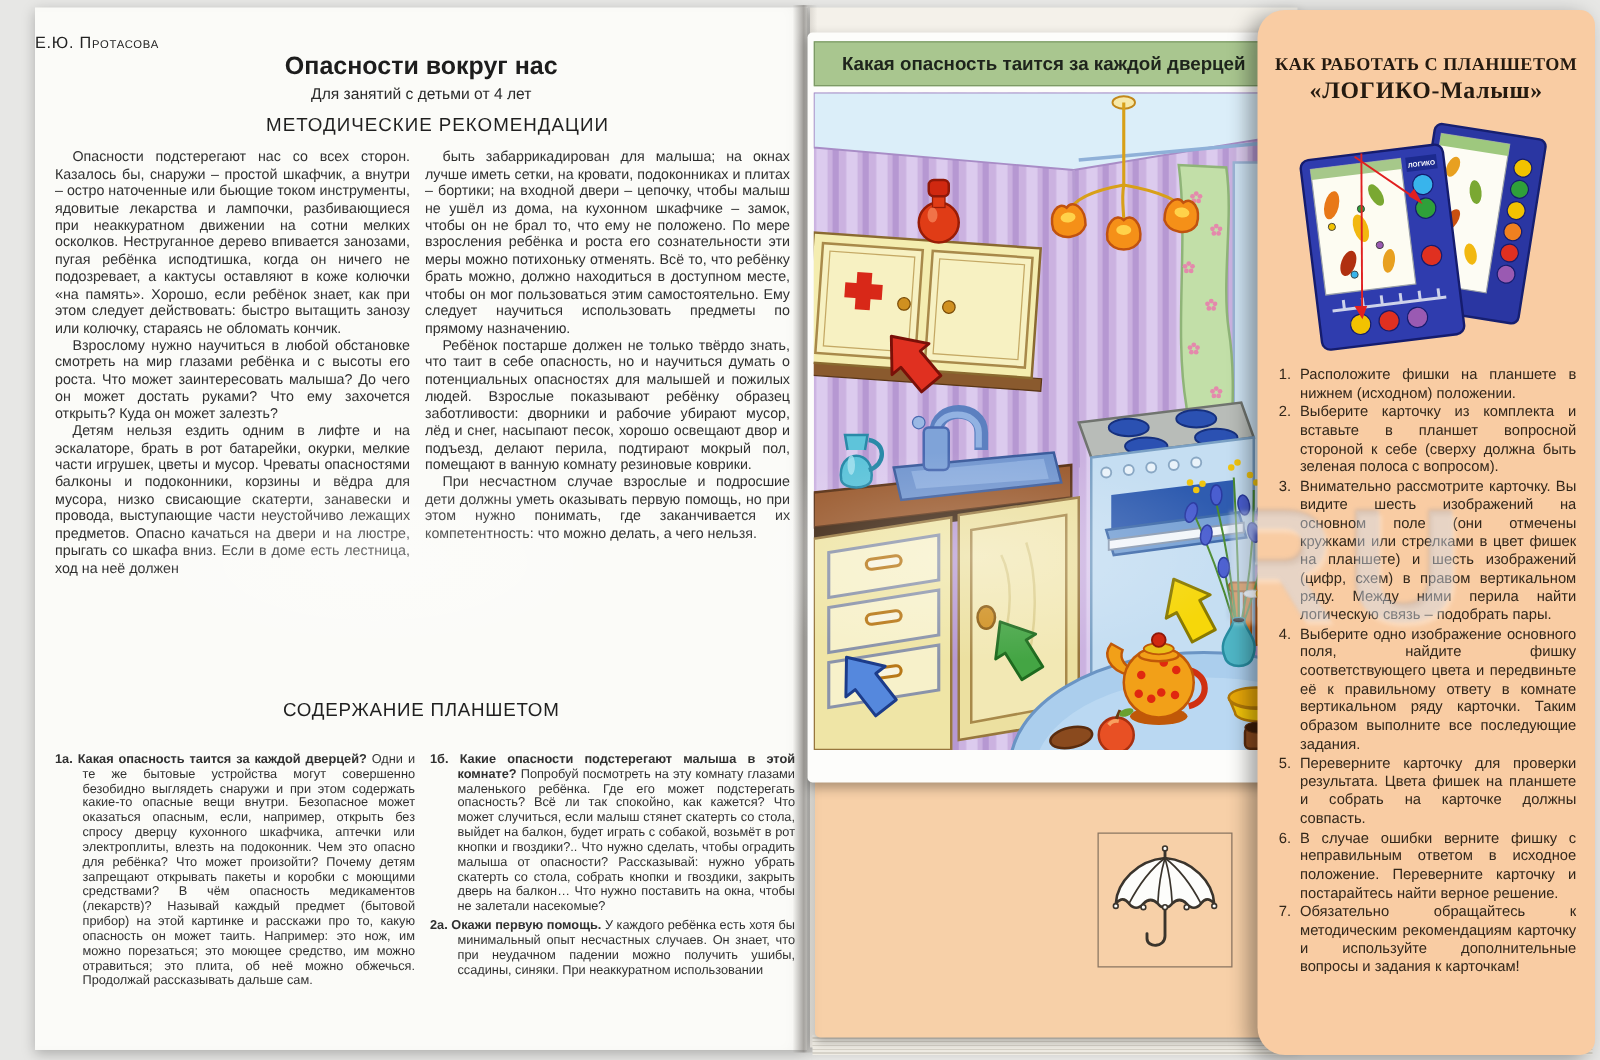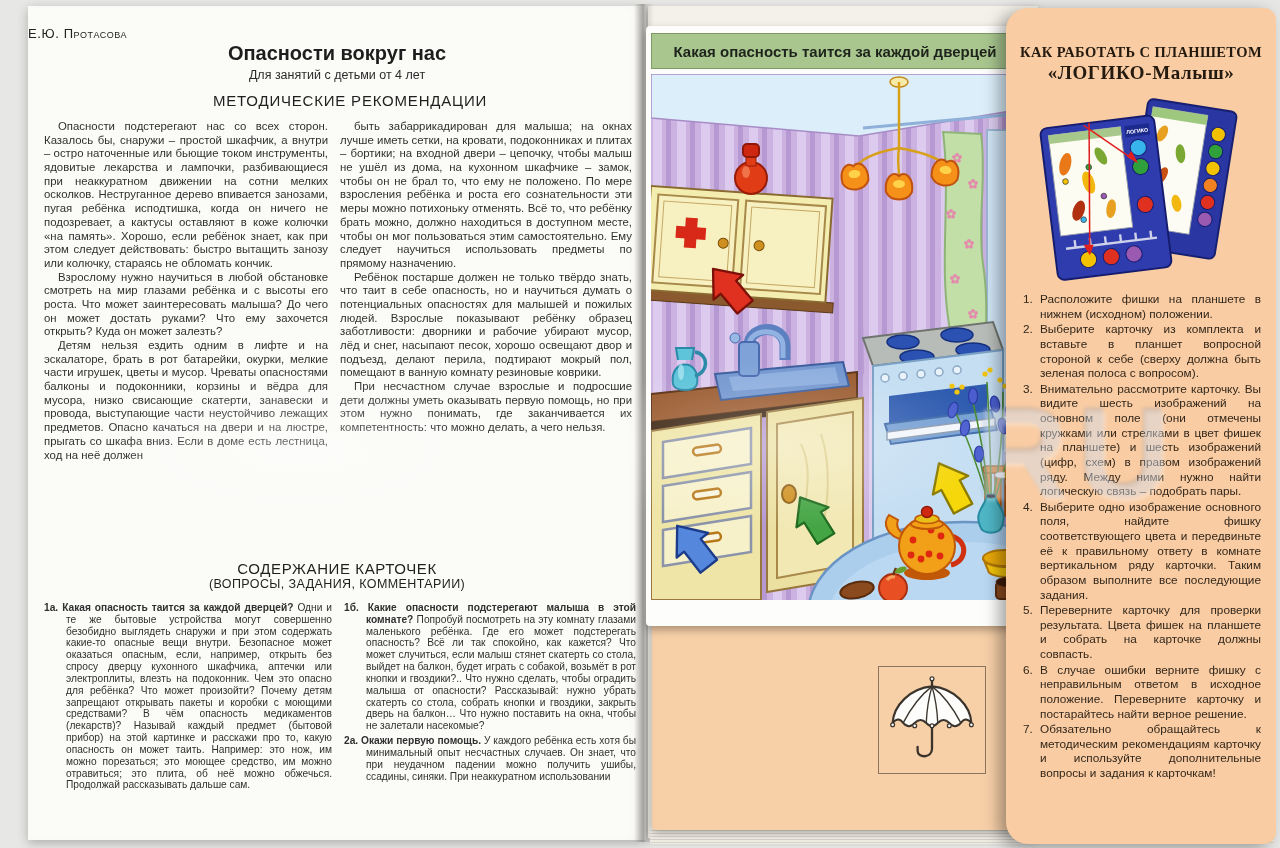--- a/index.html
+++ b/index.html
@@ -76,22 +76,21 @@
       <p>Взрослому нужно научиться в любой обстановке смотреть на мир глазами ребёнка и с высоты его роста. Что может заинтересовать малыша? До чего он может достать руками? Что ему захочется открыть? Куда он может залезть?</p>
       <p>Детям нельзя ездить одним в лифте и на эскалаторе, брать в рот батарейки, окурки, мелкие части игрушек, цветы и мусор. Чреваты опасностями балконы и подоконники, корзины и вёдра для мусора, низко свисающие скатерти, занавески и провода, выступающие части неустойчиво лежащих предметов. Опасно качаться на двери и на люстре, прыгать со шкафа вниз. Если в доме есть лестница, ход на неё должен</p>
     </div>
     <div class="abs col col2">
       <p>быть забаррикадирован для малыша; на окнах лучше иметь сетки, на кровати, подоконниках и плитах – бортики; на входной двери – цепочку, чтобы малыш не ушёл из дома, на кухонном шкафчике – замок, чтобы он не брал то, что ему не положено. По мере взросления ребёнка и роста его сознательности эти меры можно потихоньку отменять. Всё то, что ребёнку брать можно, должно находиться в доступном месте, чтобы он мог пользоваться этим самостоятельно. Ему следует научиться использовать предметы по прямому назначению.</p>
       <p>Ребёнок постарше должен не только твёрдо знать, что таит в себе опасность, но и научиться думать о потенциальных опасностях для малышей и пожилых людей. Взрослые показывают ребёнку образец заботливости: дворники и рабочие убирают мусор, лёд и снег, насыпают песок, хорошо освещают двор и подъезд, делают перила, подтирают мокрый пол, помещают в ванную комнату резиновые коврики.</p>
       <p>При несчастном случае взрослые и подросшие дети должны уметь оказывать первую помощь, но при этом нужно понимать, где заканчивается их компетентность: что можно делать, а чего нельзя.</p>
     </div>
 
     <div class="abs contents-heading">
-      <div class="ch1">СОДЕРЖАНИЕ КАРТОЧЕК</div>
-      <div class="ch2">(ВОПРОСЫ, ЗАДАНИЯ, КОММЕНТАРИИ)</div>
+      <div class="ch1">СОДЕРЖАНИЕ ПЛАНШЕТОМ</div>
     </div>
 
     <div class="abs ncol ncol1">
       <p class="note"><b>1а. Какая опасность таится за каждой дверцей?</b> <span>Одни и те же бытовые устройства могут совершенно безобидно выглядеть снаружи и при этом содержать какие-то опасные вещи внутри. Безопасное может оказаться опасным, если, например, открыть без спросу дверцу кухонного шкафчика, аптечки или электроплиты, влезть на подоконник. Чем это опасно для ребёнка? Что может произойти? Почему детям запрещают открывать пакеты и коробки с моющими средствами? В чём опасность медикаментов (лекарств)? Называй каждый предмет (бытовой прибор) на этой картинке и расскажи про то, какую опасность он может таить. Например: это нож, им можно порезаться; это моющее средство, им можно отравиться; это плита, об неё можно обжечься. Продолжай рассказывать дальше сам.</span></p>
     </div>
     <div class="abs ncol ncol2">
       <p class="note"><b>1б. Какие опасности подстерегают малыша в этой комнате?</b> <span>Попробуй посмотреть на эту комнату глазами маленького ребёнка. Где его может подстерегать опасность? Всё ли так спокойно, как кажется? Что может случиться, если малыш стянет скатерть со стола, выйдет на балкон, будет играть с собакой, возьмёт в рот кнопки и гвоздики?.. Что нужно сделать, чтобы оградить малыша от опасности? Рассказывай: нужно убрать скатерть со стола, собрать кнопки и гвоздики, закрыть дверь на балкон… Что нужно поставить на окна, чтобы не залетали насекомые?</span></p>
       <p class="note"><b>2а. Окажи первую помощь.</b> <span>У каждого ребёнка есть хотя бы минимальный опыт несчастных случаев. Он знает, что при неудачном падении можно получить ушибы, ссадины, синяки. При неаккуратном использовании</span></p>
     </div>
   </div>
@@ -452,21 +451,21 @@
             <polygon points="96,46 88,40 92,36"></polygon>
           <path d="M52,0 L36,136" fill="none"></path>
             <polygon points="36,136 32,127 40,128"></polygon>
         </g>
       </g>
     </svg>
 
     <div class="abs steps">
       <div class="step"><span class="num">1.</span><span>Расположите фишки на планшете в нижнем (исходном) положении.</span></div>
       <div class="step"><span class="num">2.</span><span>Выберите карточку из комплекта и вставьте в планшет вопросной стороной к себе (сверху должна быть зеленая полоса с вопросом).</span></div>
-      <div class="step"><span class="num">3.</span><span>Внимательно рассмотрите карточку. Вы видите шесть изображений на основном поле (они отмечены кружками или стрелками в цвет фишек на планшете) и шесть изображений (цифр, схем) в правом изображений ряду. Между ними нужно найти логическую связь – подобрать пары.</span></div>
+      <div class="step"><span class="num">3.</span><span>Внимательно рассмотрите карточку. Вы видите шесть изображений на основном поле (они отмечены кружками или стрелками в цвет фишек на планшете) и шесть изображений (цифр, схем) в правом вертикальном ряду. Между ними перила найти логическую связь – подобрать пары.</span></div>
       <div class="step"><span class="num">4.</span><span>Выберите одно изображение основного поля, найдите фишку соответствующего цвета и передвиньте её к правильному ответу в комнате вертикальном ряду карточки. Таким образом выполните все последующие задания.</span></div>
       <div class="step"><span class="num">5.</span><span>Переверните карточку для проверки результата. Цвета фишек на планшете и собрать на карточке должны совпасть.</span></div>
       <div class="step"><span class="num">6.</span><span>В случае ошибки верните фишку с неправильным ответом в исходное положение. Переверните карточку и постарайтесь найти верное решение.</span></div>
       <div class="step"><span class="num">7.</span><span>Обязательно обращайтесь к методическим рекомендациям карточку и используйте дополнительные вопросы и задания к карточкам!</span></div>
     </div>
   </div>
 
   <div class="abs wm-blob" style="left:90px;top:370px;width:420px;height:160px;"></div>
   <div class="abs wm-blob" style="left:560px;top:360px;width:440px;height:170px;"></div>
   <div class="abs watermark">RU</div>

